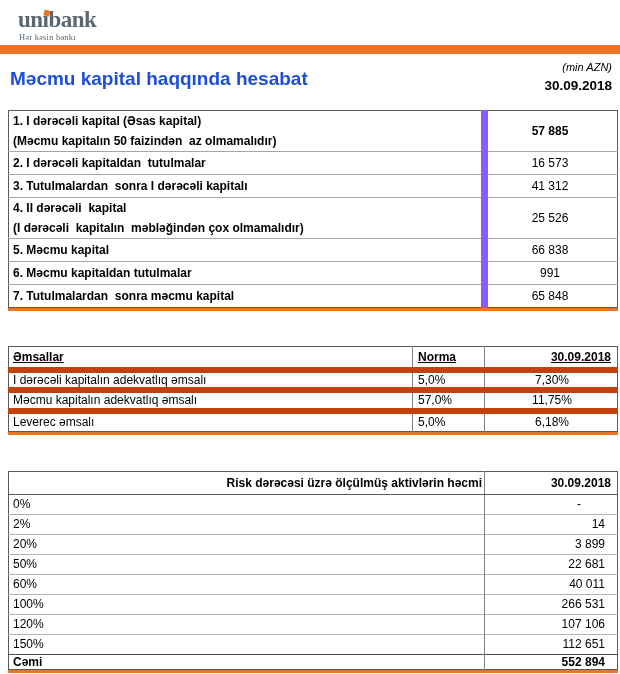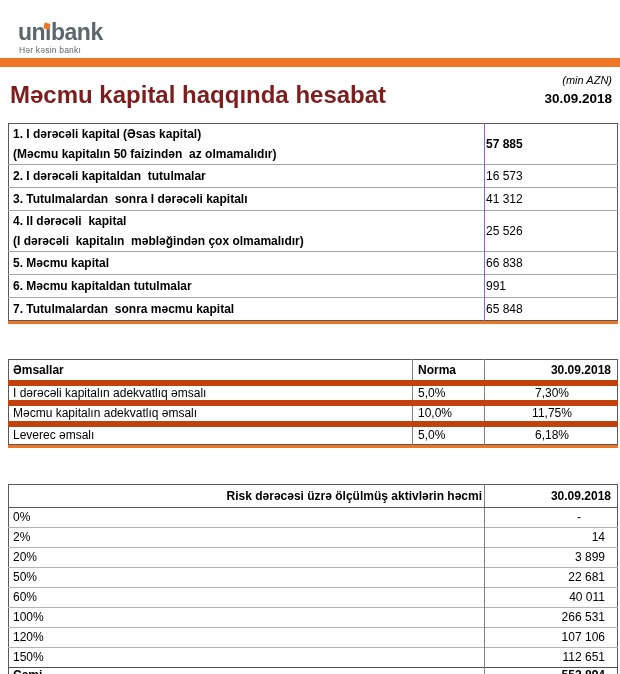--- a/index.html
+++ b/index.html
@@ -3,60 +3,60 @@
 <meta charset="utf-8">
 <style>
   * { box-sizing: border-box; }
   html,body { margin:0; padding:0; }
   body {
     width:620px; height:674px; overflow:hidden;
     background:#ffffff; color:#000;
     font-family:"Liberation Sans", sans-serif;
   }
   
-  .logo-block { padding:21px 0 0 18px; }
+  .logo-block { padding:8px 0 0 18px;font-family:Liberation Serif, serif; }
   .logo-text {
     position:relative; display:inline-block; line-height:1;
     font-size:23px; font-weight:bold; letter-spacing:-0.5px; color:#5B6770;
   }
   .logo-dot {
     position:absolute; left:26px; top:1.5px; width:5.5px; height:5.5px;
     background:#EE7523; border-radius:1px; transform:rotate(15deg);
   }
   .tagline { font-size:8.5px; color:#5B6770; margin:1px 0 0 1px; letter-spacing:0.2px; }
   .orange-bar { height:9px; background:#EE7523; margin-top:3px; }
 
   .title-row { display:flex; justify-content:space-between; align-items:flex-start;
                padding:5px 8px 0 10px; height:50px; }
-  .title { font-size:24px; font-weight:bold; color:#7f1d1d; margin-top:9px; }
+  .title { font-size:19px; font-weight:bold; color:#1d4ed8; margin-top:9px; }
   .meta { text-align:right; }
   .unit-note { font-size:11px; font-style:italic; padding-top:2px; }
   .report-date { font-size:13.5px; font-weight:bold; margin-top:5px; }
 
   
   .tbl-wrap { margin:6px 2px 0 8px; border-bottom:3.5px solid #EE7523; }
   .tbl-wrap.gap1 { margin-top:35px; }
   .tbl-wrap.gap2 { margin-top:36px; }
   table { width:100%; border-collapse:collapse; table-layout:fixed;
           border:1.2px solid #595959; font-size:12px; }
   td, th { overflow:hidden; }
   .col-val { width:133px; }
   .col-norma { width:72px; }
 
   
   .t1 td { line-height:20px; }
   .t1 .lbl { font-weight:bold; padding:0 2px 0 4px; white-space:pre-wrap; }
-  .t1 .val { text-align:left; padding-right:6px; border-left:1px solid #8b5cf6; }
+  .t1 .val { text-align:center; padding-right:6px; border-left:7px solid #8b5cf6; }
   .t1 tr.single td { height:21px; }
   .t1 tr + tr td { border-top:1px solid #a6a6a6; }
   .t1 .bold { font-weight:bold; }
 
   
   .t2 th { font-weight:bold; text-align:left; height:23px; padding:0 2px 0 4px;
-           border-bottom:1px solid #595959; }
+           border-bottom:1px solid #595959;text-decoration:underline; }
   .t2 th.r { text-align:right; padding-right:6px; }
   .t2 td { height:20.5px; padding:0 2px 0 4px; }
   .t2 tr + tr td { border-top:6px solid #c2410c; }
   .t2 .c2 { border-left:1px solid #808080; padding-left:5px; }
   .t2 .c3 { border-left:1px solid #808080; text-align:center; }
 
   
   .t3 th { font-weight:bold; text-align:right; height:23px; padding:0 2px 0 4px;
            border-bottom:1px solid #595959; }
   .t3 th.r { text-align:right; padding-right:6px; }
@@ -137,21 +137,21 @@
       <th class="c2">Norma</th>
       <th class="c3 r">30.09.2018</th>
     </tr>
     <tr>
       <td>I dərəcəli  kapitalın  adekvatlıq əmsalı</td>
       <td class="c2">5,0%</td>
       <td class="c3">7,30%</td>
     </tr>
     <tr>
       <td>Məcmu kapitalın  adekvatlıq  əmsalı</td>
-      <td class="c2">10,0%</td>
+      <td class="c2">57,0%</td>
       <td class="c3">11,75%</td>
     </tr>
     <tr>
       <td>Leverec əmsalı</td>
       <td class="c2">5,0%</td>
       <td class="c3">6,18%</td>
     </tr>
   </tbody>
     </table>
 </div>

